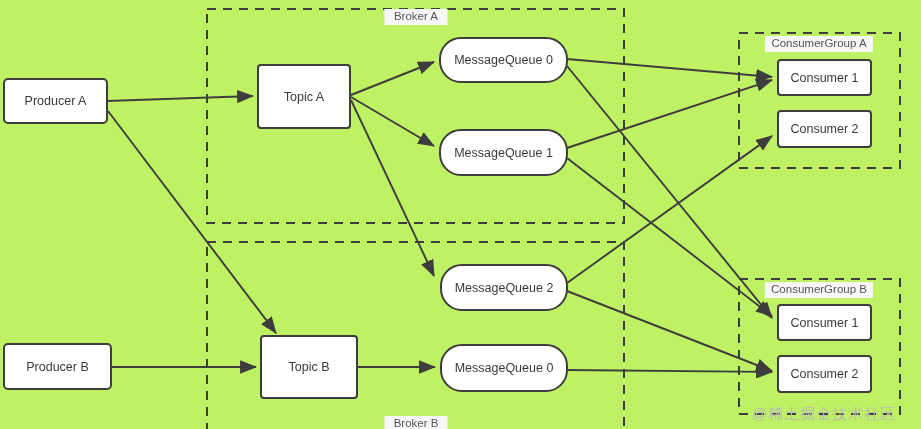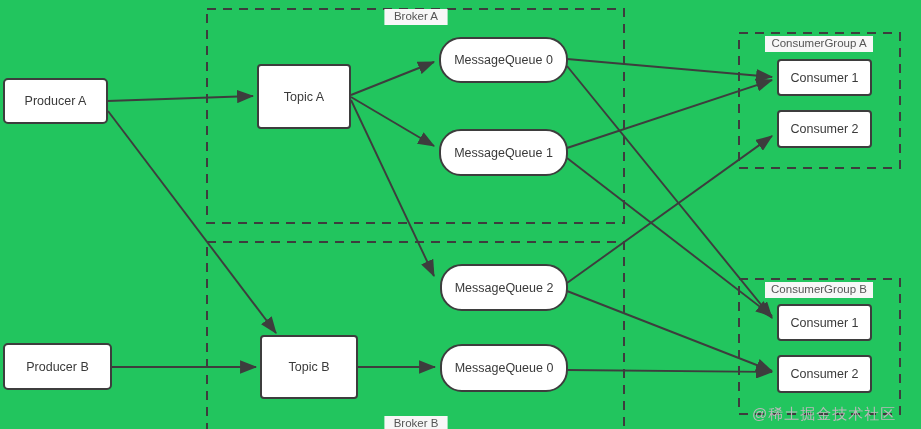--- a/index.html
+++ b/index.html
@@ -7,21 +7,21 @@
     padding: 0;
     background: #ffffff;
   }
   body {
     font-family: "Liberation Sans", sans-serif;
   }
   #canvas {
     position: relative;
     width: 921px;
     height: 429px;
-    background: #22c55e;
+    background: #bef264;
     overflow: hidden;
   }
   #diagram-svg {
     position: absolute;
     left: 0;
     top: 0;
     width: 921px;
     height: 429px;
   }
   .node-label {

